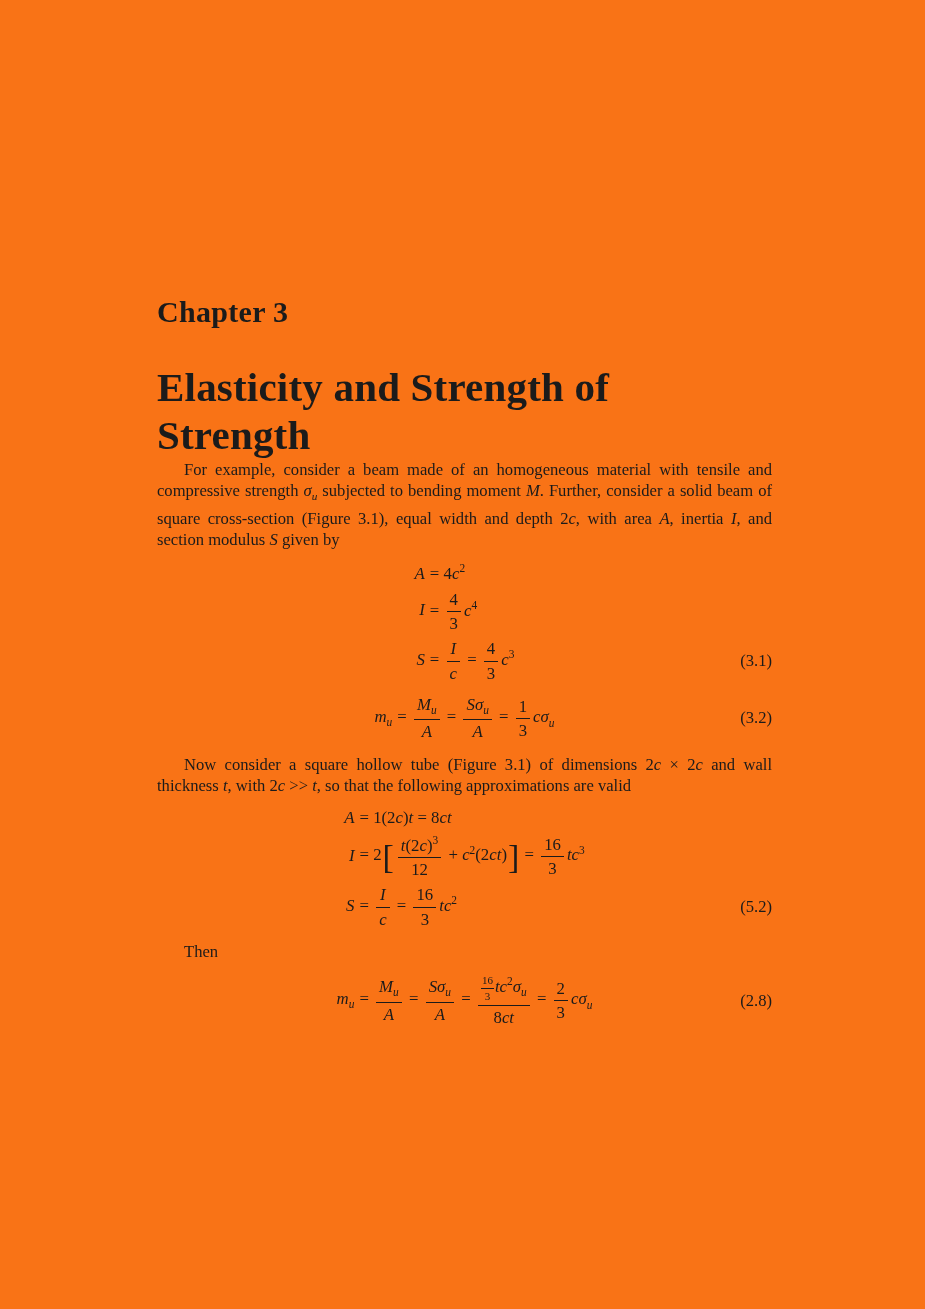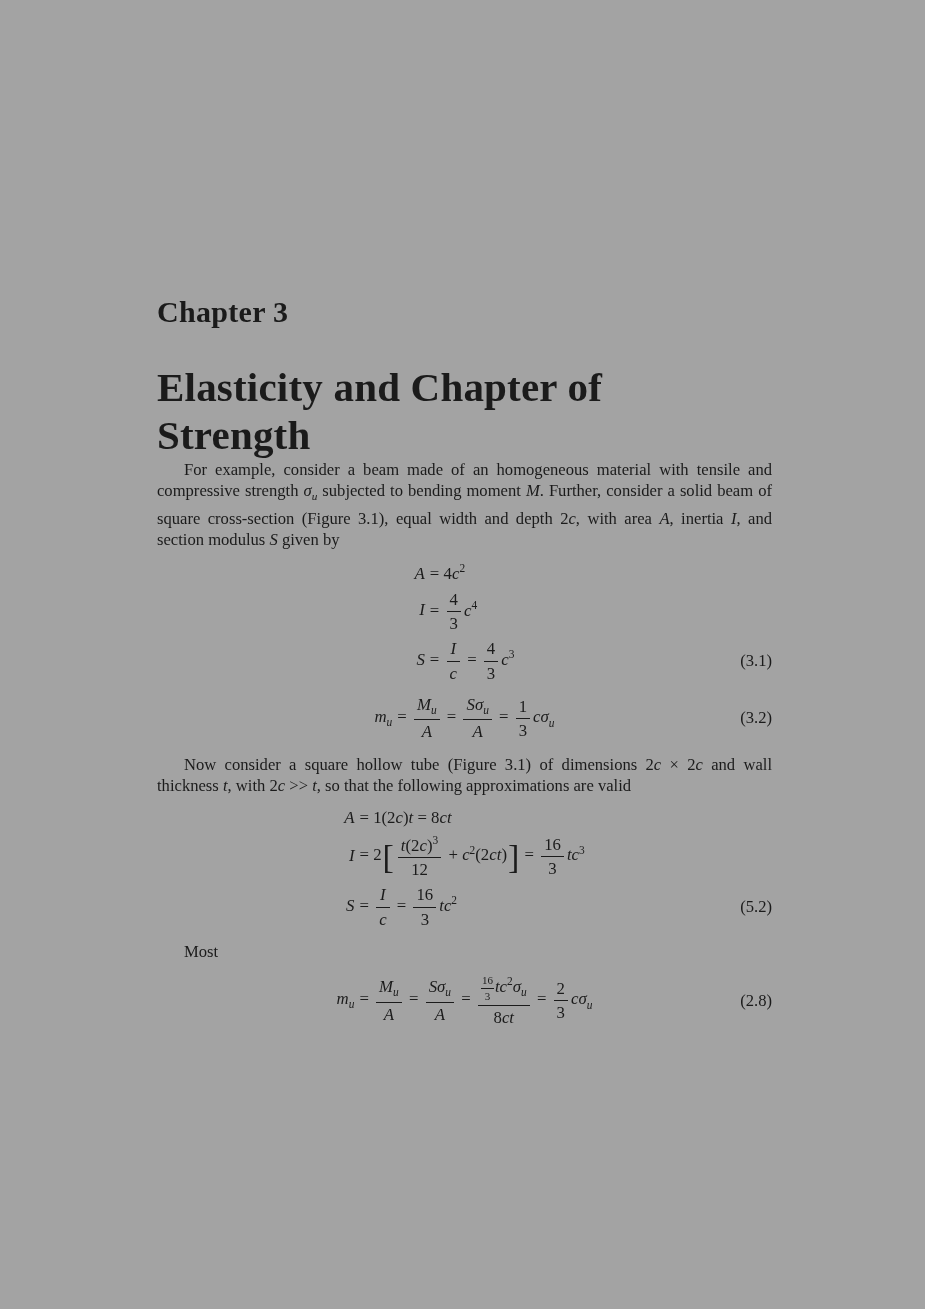--- a/index.html
+++ b/index.html
@@ -1,21 +1,21 @@
 <!DOCTYPE html>
 <html><head>
 <meta charset="utf-8">
 <style>
   * { margin:0; padding:0; box-sizing:border-box; }
   html,body { background:#ffffff; }
   body {
     width:925px; height:1309px; position:relative; overflow:hidden;
     font-family:"Liberation Serif","DejaVu Serif",serif; color:#1b1b1b;
   }
-  .page { position:absolute; inset:0; background:#a3a3a3; }
+  .page { position:absolute; inset:0; background:#f97316; }
   .content { position:absolute; left:157px; top:0; width:615px; }
 
   .chapter { margin-top:295px; font-size:30px; font-weight:700; letter-spacing:0.3px; }
   .title { margin-top:34px; font-size:41px; line-height:48px; font-weight:700; letter-spacing:0.2px; }
   .title .title-line { display:block; }
 
   p.body { font-size:16.6px; line-height:21.2px; text-align:justify; }
   p.first { margin-top:52px; }
   p.indent { text-indent:27px; }
 
@@ -48,21 +48,21 @@
 </style>
 </head>
 <body>
 
 <div class="page">
   <main class="content">
 
     <div class="chapter">Chapter 3</div>
 
     <h1 class="title">
-      <span class="title-line">Elasticity and Chapter of</span>
+      <span class="title-line">Elasticity and Strength of</span>
       <span class="title-line">Strength</span>
     </h1>
 
 
     <p class="body indent"><span class="tr">For example, consider a beam made of an homogeneous material with tensile and compressive strength </span><span class="mvar">σ</span><sub class="mvar">u</sub><span class="tr"> subjected to bending moment </span><span class="mvar">M</span><span class="tr">. Further, consider a solid beam of square cross-section (Figure 3.1), equal width and depth 2</span><span class="mvar">c</span><span class="tr">, with area </span><span class="mvar">A</span><span class="tr">, inertia </span><span class="mvar">I</span><span class="tr">, and section modulus </span><span class="mvar">S</span><span class="tr"> given by</span></p>
 
     <div class="eq multi">
       <div class="eq-align">
         <span class="lhs"><span class="mvar">A</span></span>
         <span class="rhs"><span class="tr">= 4</span><span class="mvar">c</span><sup class="tr">2</sup></span>
@@ -94,21 +94,21 @@
 
         <span class="lhs"><span class="mvar">I</span></span>
         <span class="rhs"><span class="tr">= 2</span><span class="bigbr">[</span><span class="frac"><span class="num"><span class="mvar">t</span><span class="tr">(2</span><span class="mvar">c</span><span class="tr">)</span><sup class="tr">3</sup></span><span class="den">12</span></span><span class="tr"> + </span><span class="mvar">c</span><sup class="tr">2</sup><span class="tr">(2</span><span class="mvar">ct</span><span class="tr">)</span><span class="bigbr">]</span><span class="tr"> = </span><span class="frac"><span class="num">16</span><span class="den">3</span></span><span class="mvar">tc</span><sup class="tr">3</sup></span>
 
         <span class="lhs"><span class="mvar">S</span></span>
         <span class="rhs"><span class="tr">= </span><span class="frac"><span class="num"><span class="mvar">I</span></span><span class="den"><span class="mvar">c</span></span></span><span class="tr"> = </span><span class="frac"><span class="num">16</span><span class="den">3</span></span><span class="mvar">tc</span><sup class="tr">2</sup></span>
       </div>
       <span class="eq-tag">(5.2)</span>
     </div>
 
-    <p class="body indent"><span class="tr">Most</span></p>
+    <p class="body indent"><span class="tr">Then</span></p>
 
     <div class="eq">
       <div class="eq-align">
         <span class="lhs"><span class="mvar">m</span><sub class="mvar">u</sub></span>
         <span class="rhs"><span class="tr">= </span><span class="frac"><span class="num"><span class="mvar">M</span><sub class="mvar">u</sub></span><span class="den"><span class="mvar">A</span></span></span><span class="tr"> = </span><span class="frac"><span class="num"><span class="mvar">S</span><span class="mvar">σ</span><sub class="mvar">u</sub></span><span class="den"><span class="mvar">A</span></span></span><span class="tr"> = </span><span class="frac"><span class="num"><span class="frac small"><span class="num">16</span><span class="den">3</span></span><span class="mvar">tc</span><sup class="tr">2</sup><span class="mvar">σ</span><sub class="mvar">u</sub></span><span class="den"><span class="tr">8</span><span class="mvar">ct</span></span></span><span class="tr"> = </span><span class="frac"><span class="num">2</span><span class="den">3</span></span><span class="mvar">c</span><span class="mvar">σ</span><sub class="mvar">u</sub></span>
       </div>
       <span class="eq-tag">(2.8)</span>
     </div>
 
   </main>

